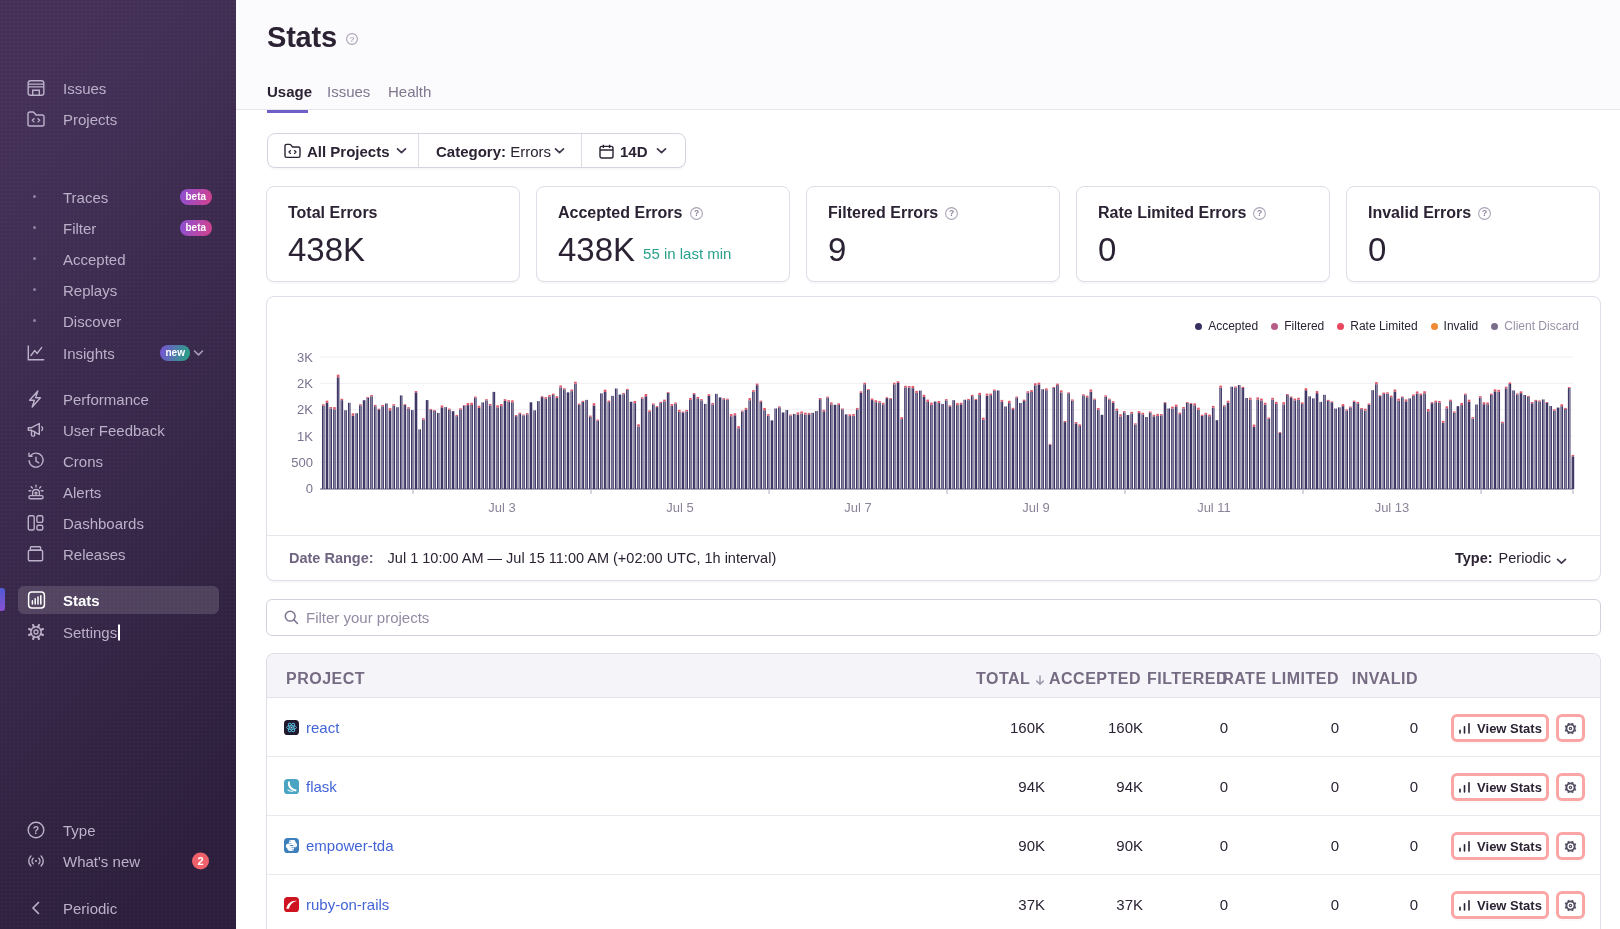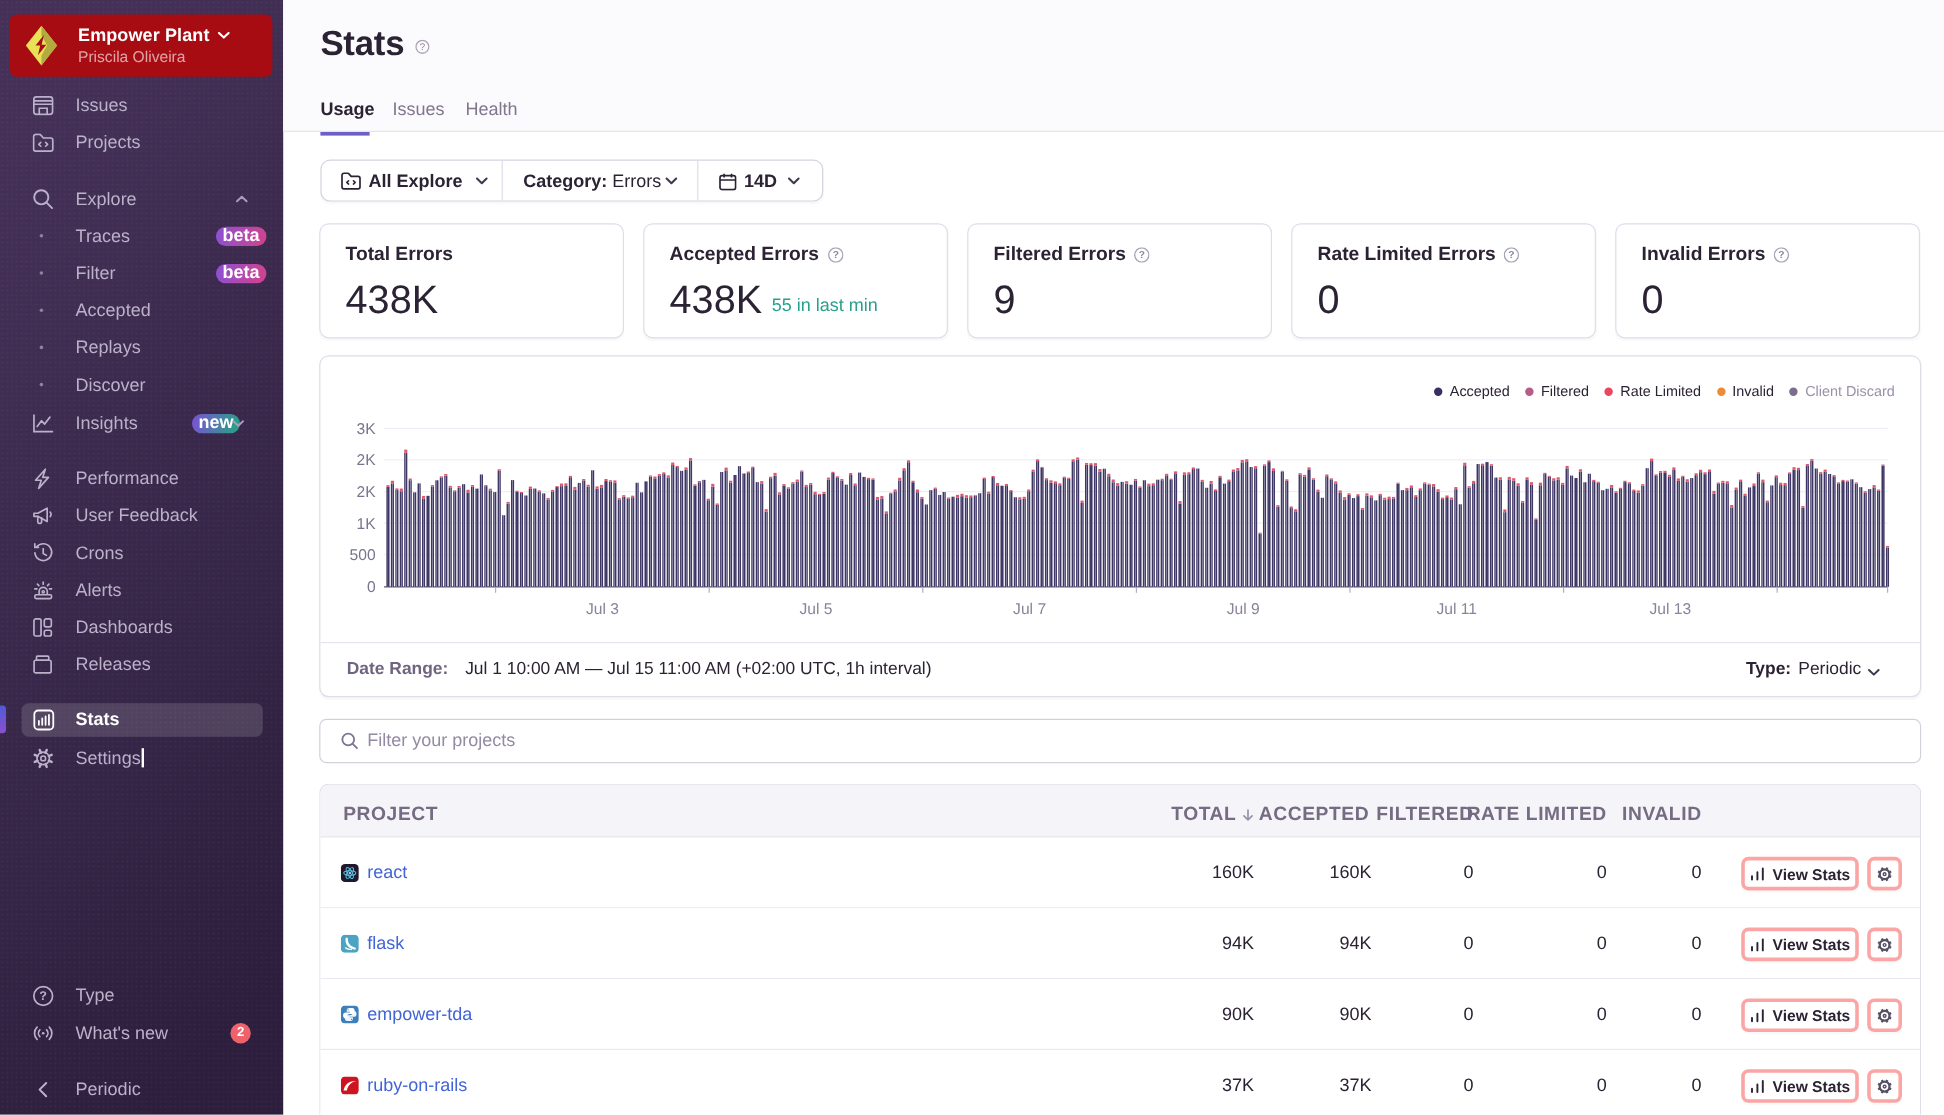--- a/index.html
+++ b/index.html
@@ -10,21 +10,21 @@
  background-size:4px 4px,auto;}
 #org{position:absolute;left:8px;top:12px;width:219px;height:52px;background:#a60c12;border-radius:6px}
 #org .logo{position:absolute;left:13px;top:9px}
 #org .oname{position:absolute;left:57px;top:9px;font-size:15px;font-weight:bold;color:#fff;letter-spacing:.1px}
 #org .oname svg{display:inline-block;vertical-align:1px;margin-left:6px}
 #org .osub{position:absolute;left:57px;top:28px;font-size:13px;color:rgba(255,255,255,.62)}
 .nav{position:absolute;left:0;width:236px;height:31px;color:#bcb1ca;font-size:15px}
 .nav .ic{position:absolute;left:27px;top:50%;transform:translateY(-50%)}
 .nav .lb{position:absolute;left:63px;top:50%;transform:translateY(-50%);white-space:nowrap}
 .nav .dot{position:absolute;left:33px;top:14px;width:3px;height:3px;border-radius:50%;background:#8d82a2}
-.pill{position:absolute;top:50%;transform:translateY(-50%);height:16px;line-height:16px;padding:0 5.5px;border-radius:8px;font-size:15px;font-weight:bold;color:#fff}
+.pill{position:absolute;top:50%;transform:translateY(-50%);height:16px;line-height:16px;padding:0 5.5px;border-radius:8px;font-size:10px;font-weight:bold;color:#fff}
 .pill.beta{left:180px;background:linear-gradient(103deg,#8b51d4,#d4418c)}
 .pill.new{left:160px;background:linear-gradient(103deg,#7b51d6,#23a580)}
 #stats-active{position:absolute;left:18px;top:586px;width:201px;height:28px;border-radius:6px;background:rgba(255,255,255,0.14);color:#fff;font-size:15px;font-weight:bold}
 #stats-active .ic{position:absolute;left:9px;top:50%;transform:translateY(-50%)}
 #stats-active .lb{position:absolute;left:45px;top:50%;transform:translateY(-50%)}
 #indicator{position:absolute;left:0;top:588px;width:5px;height:23px;border-radius:0 3px 3px 0;background:linear-gradient(180deg,#4f5bd5,#8a4fd0)}
 .badge2{position:absolute;left:192px;top:50%;transform:translateY(-50%);width:17px;height:17px;border-radius:50%;background:#ef626c;color:#fff;font-size:11px;font-weight:bold;text-align:center;line-height:17px}
 .caret{position:absolute;left:196px;top:50%;transform:translateY(-50%)}
 .cursorbar{display:inline-block;width:1.5px;height:16px;background:#fff;vertical-align:-3px;margin-left:1px}
 
@@ -69,55 +69,34 @@
 .row .picon{position:absolute;left:17px;top:22px}
 .row .pname{position:absolute;left:39px;top:21px;font-size:15px;color:#4264d6}
 .row .num{position:absolute;top:21px;font-size:15px;color:#2b2233;transform:translateX(-100%)}
 .btn{position:absolute;display:flex;align-items:center;justify-content:center;background:#fff;border:3px solid #fca5a5;border-radius:6px;box-shadow:0 2px 0 rgba(45,32,70,.025)}
 .vs{left:1184px;top:16px;width:98px;height:28px;font-size:13px;font-weight:bold;color:#2b2233}
 .vs svg{margin-right:6px}
 .gr{left:1289px;top:16px;width:29px;height:28px;color:#5f5870}
 </style></head>
 <body>
 <div id="sidebar">
- <div id="org">
-  <svg class="logo" width="27" height="34" viewBox="0 0 27 34">
-    <polygon points="13.5,0.5 26.5,17 13.5,33.5 0.5,17" fill="#e9e257"></polygon>
-    <polygon points="13.5,0.5 26.5,17 13.5,33.5 13.5,25.5 18.2,17 13.5,8.5" fill="#b3ab40"></polygon>
-    <path d="M15.6 8.2 8.6 16.9h3.9l-1.9 8.1 7-8.7h-3.9z" fill="#a60c12"></path>
-  </svg>
-  <div class="oname">Empower Plant<svg width="11" height="7" viewBox="0 0 11 7">
-          <polyline points="1.5,1.5 5.5,5.3 9.5,1.5" fill="none" stroke="#fff" stroke-width="1.8" stroke-linecap="round" stroke-linejoin="round"></polyline>
-        </svg></div>
-  <div class="osub">Priscila Oliveira</div>
- </div>
  <div class="nav" style="top:72px">
       <svg class="ic" width="18" height="17" viewBox="0 0 18 17" fill="none" stroke="currentColor" stroke-width="1.4">
         <rect x="1.2" y="1.2" width="15.6" height="14.6" rx="2.2"></rect>
         <path d="M1.2 4.6h15.6M1.2 7.4h15.6"></path>
         <path d="M5.7 15.6v-4.9h6.6v4.9"></path>
       </svg>
       <span class="lb">Issues</span>
     </div>
  <div class="nav" style="top:103px">
       <svg class="ic" width="18" height="16" viewBox="0 0 18 16" fill="none" stroke="currentColor" stroke-width="1.4">
         <path d="M1 3.4v9.8a1.8 1.8 0 0 0 1.8 1.8h12.4a1.8 1.8 0 0 0 1.8-1.8V5.8A1.8 1.8 0 0 0 15.2 4H9.1L7.2 1.7A1.8 1.8 0 0 0 5.8 1H2.8A1.8 1.8 0 0 0 1 2.8z"></path>
         <path d="M7 7.7 5.3 9.3 7 10.9M11 7.7l1.7 1.6-1.7 1.6" stroke-width="1.3" stroke-linecap="round" stroke-linejoin="round"></path>
       </svg>
       <span class="lb">Projects</span>
-    </div>
- <div class="nav" style="top:150px">
-      <svg class="ic" width="18" height="18" viewBox="0 0 18 18" fill="none" stroke="currentColor" stroke-width="1.6">
-        <circle cx="7.4" cy="7.4" r="5.9"></circle>
-        <path d="m11.8 11.8 4.6 4.6" stroke-linecap="round"></path>
-      </svg>
-      <span class="lb">Explore</span>
-      <svg class="caret" width="11" height="7" viewBox="0 0 11 7">
-        <polyline points="1.5,5.2 5.5,1.4 9.5,5.2" fill="none" stroke="#a99dbb" stroke-width="1.6" stroke-linecap="round" stroke-linejoin="round"></polyline>
-      </svg>
     </div>
  <div class="nav" style="top:181px">
       <span class="dot"></span>
       <span class="lb">Traces</span>
       <span class="pill beta">beta</span>
     </div>
  <div class="nav" style="top:212px">
       <span class="dot"></span>
       <span class="lb">Filter</span>
       <span class="pill beta">beta</span>
@@ -252,21 +231,21 @@
 <div class="tab" style="left:388px">Health</div>
 <div id="tabline"></div>
 
 <div id="filterbar">
  <div class="sep" style="left:150px"></div>
  <div class="sep" style="left:313px"></div>
  <svg style="position:absolute;left:16px;top:9px" width="17" height="16" viewBox="0 0 17 16" fill="none" stroke="#2b2233" stroke-width="1.4">
       <path d="M1 3.2v9.6a1.6 1.6 0 0 0 1.6 1.6h11.8a1.6 1.6 0 0 0 1.6-1.6V5.6A1.6 1.6 0 0 0 14.4 4H8.6L6.8 1.9a1.6 1.6 0 0 0-1.2-.5H2.6A1.6 1.6 0 0 0 1 3z"></path>
       <path d="M6.5 7.6 5 9l1.5 1.4M10.5 7.6 12 9l-1.5 1.4" stroke-width="1.3" stroke-linecap="round" stroke-linejoin="round"></path>
     </svg>
- <span class="fb-txt" style="left:39px;font-weight:bold">All Explore</span>
+ <span class="fb-txt" style="left:39px;font-weight:bold">All Projects</span>
  <svg class="fb-txt" style="left:128px" width="11" height="7" viewBox="0 0 11 7">
       <polyline points="1.5,1.3 5.5,5.2 9.5,1.3" fill="none" stroke="#40364e" stroke-width="1.7" stroke-linecap="round" stroke-linejoin="round"></polyline>
     </svg>
  <span class="fb-txt" style="left:168px"><b>Category:</b> Errors</span>
  <svg class="fb-txt" style="left:286px" width="11" height="7" viewBox="0 0 11 7">
       <polyline points="1.5,1.3 5.5,5.2 9.5,1.3" fill="none" stroke="#40364e" stroke-width="1.7" stroke-linecap="round" stroke-linejoin="round"></polyline>
     </svg>
  <svg style="position:absolute;left:331px;top:10px" width="15" height="15" viewBox="0 0 15 15" fill="none" stroke="#2b2233" stroke-width="1.4">
       <rect x="1" y="2.4" width="13" height="11.6" rx="1.8"></rect>
       <path d="M4.4 0.8v3.2M10.6 0.8v3.2M1 6h13"></path>

